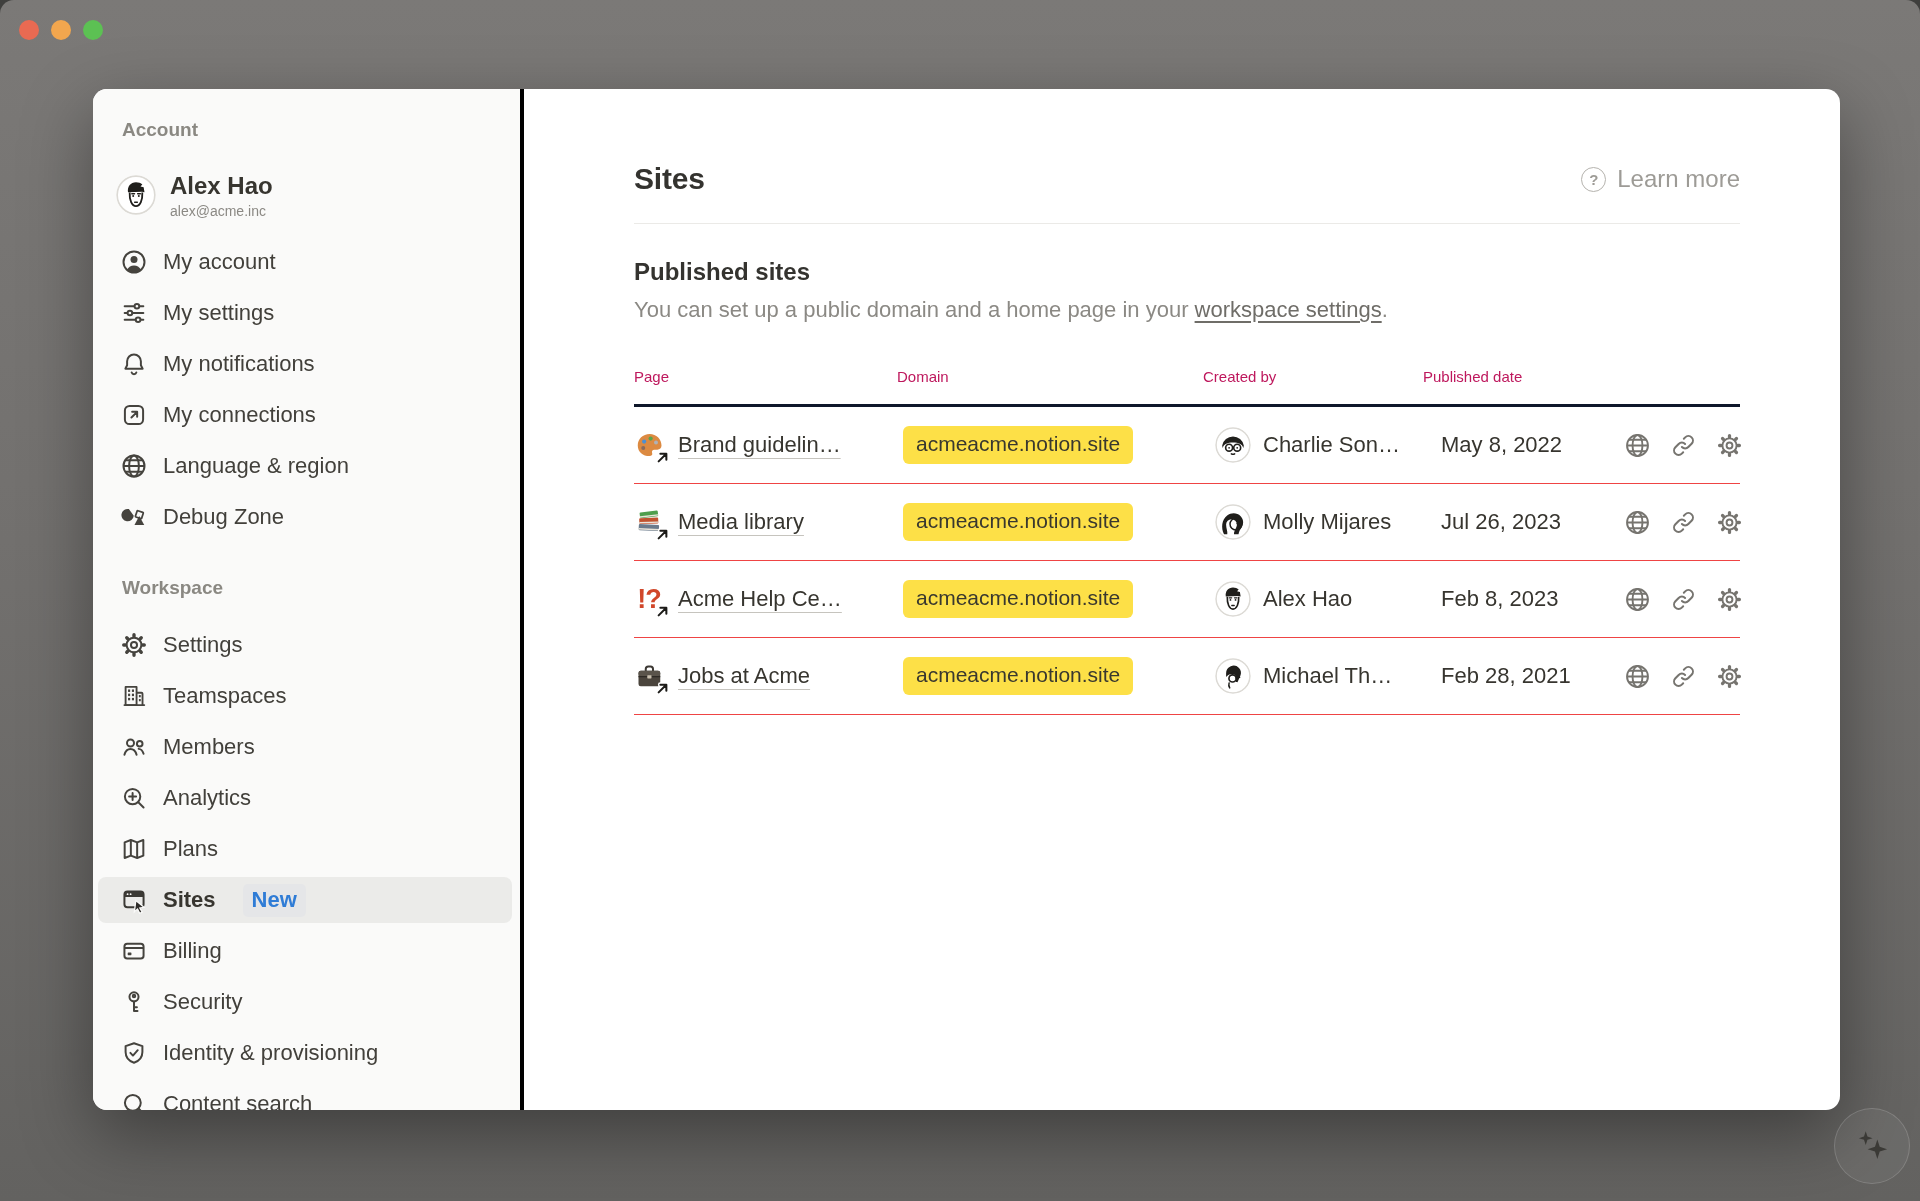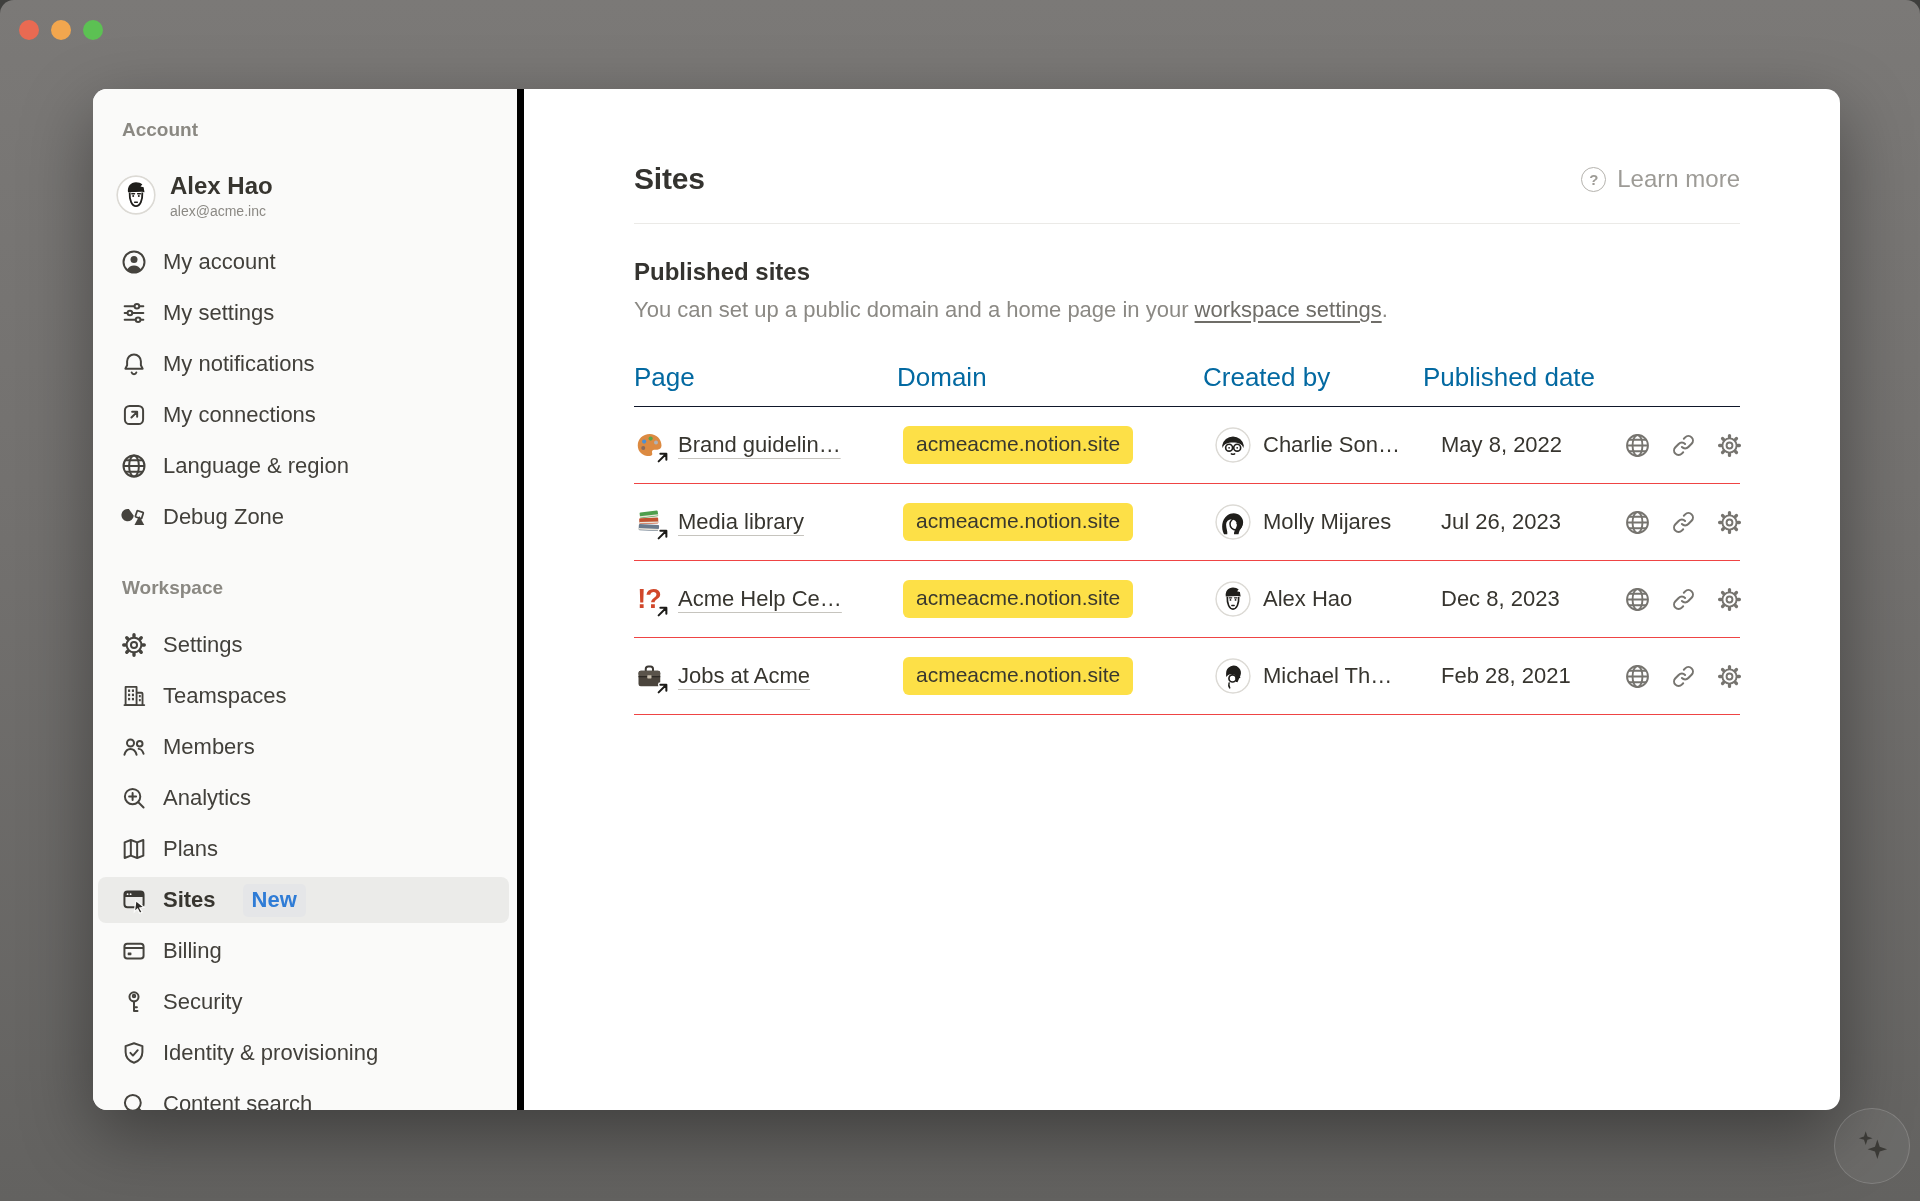--- a/index.html
+++ b/index.html
@@ -10,21 +10,21 @@
   .tl { position:absolute; top:20px; width:20px; height:20px; border-radius:50%; cursor:default; }
   .tl.red{ left:19px; background:#e96a52; }
   .tl.yellow{ left:51px; background:#f2a64e; }
   .tl.green{ left:83px; background:#5cc153; }
 
   .modal { position:absolute; left:93px; top:89px; width:1747px; height:1021px;
     background:#fff; border-radius:14px; overflow:hidden; display:flex;
     box-shadow:0 24px 70px rgba(0,0,0,.38); }
 
   
-  .sidebar { flex:none; width:431px; background:#fafaf9; border-right:7px solid #000000;
+  .sidebar { flex:none; width:431px; background:#fafaf9; border-right:4px solid #000000;
     padding:28px 8px 0 5px; overflow:hidden; }
   .section-label { margin-left:24px; height:26px; line-height:26px;
     font-size:19px; font-weight:700; color:#8a8882; }
   .section-label.ws { margin-top:35px; margin-bottom:21px; }
   .user-row { margin:24px 0 16px; padding-left:18px; height:56px;
     display:flex; align-items:center; gap:14px; border-radius:8px; cursor:pointer; }
   .user-meta { display:flex; flex-direction:column; gap:3px; }
   .user-name { font-size:24px; font-weight:700; color:#37352f; }
   .user-email { font-size:14px; color:#8b8984; }
   .nav-item { height:46px; margin-bottom:5px; display:flex; align-items:center; gap:15px;
@@ -42,21 +42,21 @@
   .help-circle { width:25px; height:25px; border:1.7px solid #b5b3ae; border-radius:50%;
     display:flex; align-items:center; justify-content:center;
     font-size:15px; font-weight:700; color:#9d9b96; }
   .divider { margin-top:24px; border-top:1px solid #ebeae7; }
   .pub-heading { margin-top:34px; font-size:24px; font-weight:700; color:#34332f; }
   .pub-desc { margin-top:9px; font-size:22px; line-height:30px; color:#8b8984; }
   .pub-desc a { color:#6f6d68; text-decoration:underline; text-underline-offset:4px; cursor:pointer; }
 
   .table { margin-top:24px; }
   .thead, .trow { display:grid; grid-template-columns:263px 306px 220px 177px 1fr; align-items:center; }
-  .thead { height:58px; font-size:26px; color:#0369a1; border-bottom:1px solid #0f172a; }
+  .thead { height:58px; font-size:15px; color:#be185d; border-bottom:3px solid #0f172a; }
   .trow { height:77px; border-bottom:1px solid #ef4444; font-size:22px; color:#37352f;gap:6px; }
   .page-cell { display:flex; align-items:center; gap:14px; min-width:0; padding-right:18px; }
   .page-icon { position:relative; width:30px; height:30px; flex:none; display:flex;
     align-items:center; justify-content:center; }
   .exclaq { font-size:27px; font-weight:800; color:var(--emoji-red,#d1472a); letter-spacing:-1px; }
   .ext-arrow { position:absolute; right:-6px; bottom:-5px; line-height:0; }
   .page-title { text-decoration:underline; text-decoration-color:#c6c4be;
     text-decoration-thickness:1px; text-underline-offset:6px; white-space:nowrap; cursor:pointer; }
   .domain-pill { display:inline-block; background:#fde047; border-radius:6px;
     padding:6px 13px 8px; font-size:21px; color:#39382f; }
@@ -464,21 +464,21 @@
               <circle cx="12" cy="12" r="11.3" fill="#fff" stroke="#dcdad5" stroke-width="1"></circle>
               <path d="M7.2 10.3c-.5-3.5 1.6-6 4.8-6 1.5 0 2.9.5 3.8 1.4l-1.1 1.2 1.9.5.5 2.9-1.5-.3z" fill="#1f1e1b"></path>
               <path d="M8.2 10.5c-.2 4.6 1.3 8.2 3.8 8.2s4-3.6 3.8-8.2" fill="none" stroke="#1f1e1b" stroke-width="1.1"></path>
               <circle cx="10.3" cy="12.6" r=".6" fill="#1f1e1b"></circle>
                 <circle cx="13.7" cy="12.6" r=".6" fill="#1f1e1b"></circle>
               <path d="M9.5 11.2h1.6M13 11.2h1.6M11.2 16.3h1.6" stroke="#1f1e1b" stroke-width=".9" stroke-linecap="round"></path>
             </svg>
             </span>
           <span>Alex Hao</span>
         </div>
-        <div class="date">Dec 8, 2023</div>
+        <div class="date">Feb 8, 2023</div>
         <div class="actions">
           <span class="act">
             <svg width="27" height="27" viewBox="0 0 24 24" fill="none" stroke="#76746f" stroke-width="1.7">
               <circle cx="12" cy="12" r="9.3"></circle>
                 <ellipse cx="12" cy="12" rx="4.4" ry="9.3"></ellipse>
               <path d="M2.7 12h18.6M4.1 6.9h15.8M4.1 17.1h15.8"></path>
               </svg>
             </span>
           <span class="act">
             <svg width="27" height="27" viewBox="0 0 24 24" fill="none" stroke="#76746f" stroke-width="1.8" stroke-linecap="round" stroke-linejoin="round">

